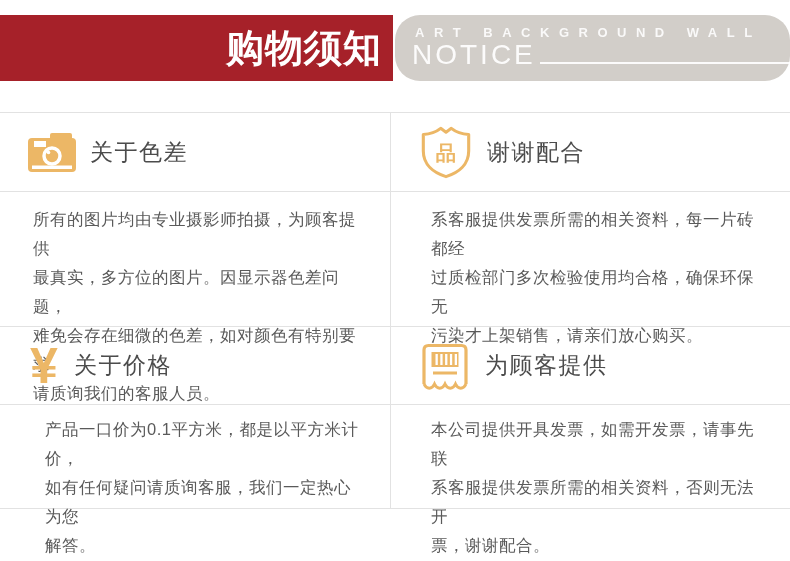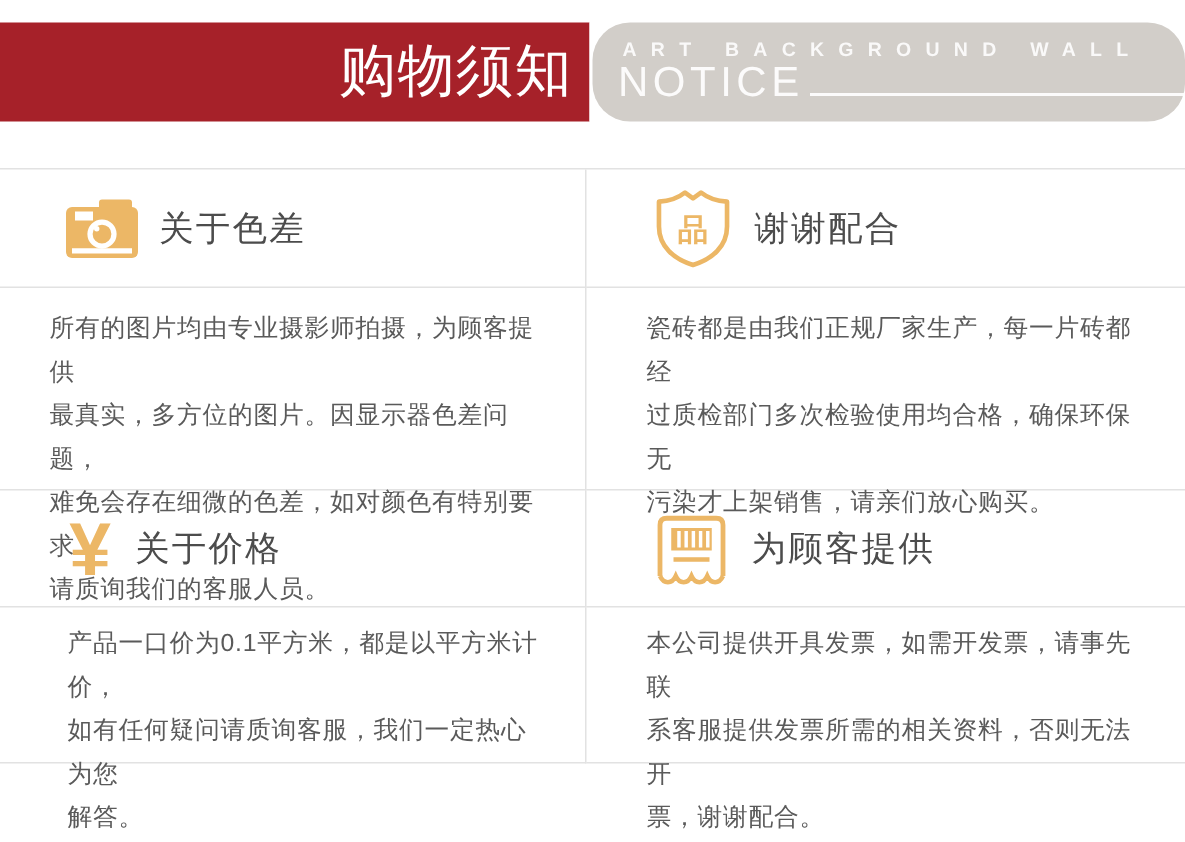--- a/index.html
+++ b/index.html
@@ -24,21 +24,21 @@
     width:790px;height:66px;
     display:flex;
   }
   .header-red{
     width:393px;height:66px;
     background:var(--red);
     display:flex;align-items:center;justify-content:flex-end;
     padding-right:11px;box-sizing:border-box;
   }
   .header-title{
-    color:#fff;font-size:38px;font-weight:normal;
+    color:#fff;font-size:38px;font-weight:bold;
     letter-spacing:1px;line-height:1;
   }
   .header-gap{width:2px;background:#fff;}
   .header-gray{
     flex:1;height:66px;
     background:var(--banner-gray);
     position:relative;
     border-radius:25px;
   }
   .art-text{
@@ -68,21 +68,21 @@
     grid-template-rows:79px 135px 78px 104px;
     border-top:1px solid var(--border);
   }
   .cell{
     box-sizing:border-box;
     border-bottom:1px solid var(--border);
   }
   .left-col{border-right:1px solid var(--border);}
   .title-cell{
     display:flex;align-items:center;
-    padding-left:44px;
+    padding-left:28px;
   }
   .icon-box{
     display:flex;align-items:center;justify-content:center;
     margin-right:14px;
   }
   .section-title{
     font-size:23px;color:var(--title-text);
     letter-spacing:1.5px;
   }
   .body-cell{padding:12px 26px 0 32px;}
@@ -144,21 +144,21 @@
       <span class="section-title">谢谢配合</span>
     </div>
 
     <div class="cell body-cell left-col">
       <p class="body-text">所有的图片均由专业摄影师拍摄，为顾客提供
 最真实，多方位的图片。因显示器色差问题，
 难免会存在细微的色差，如对颜色有特别要求
 请质询我们的客服人员。</p>
     </div>
     <div class="cell body-cell right-col">
-      <p class="body-text">瓷砖都是由我们正规厂家生产，每一片砖都经
+      <p class="body-text">系客服提供发票所需的相关资料，每一片砖都经
 过质检部门多次检验使用均合格，确保环保无
 污染才上架销售，请亲们放心购买。</p>
     </div>
 
     <div class="cell title-cell left-col">
       <span class="icon-box">
         <span class="yuan-glyph">¥</span>
       </span>
       <span class="section-title">关于价格</span>
     </div>

